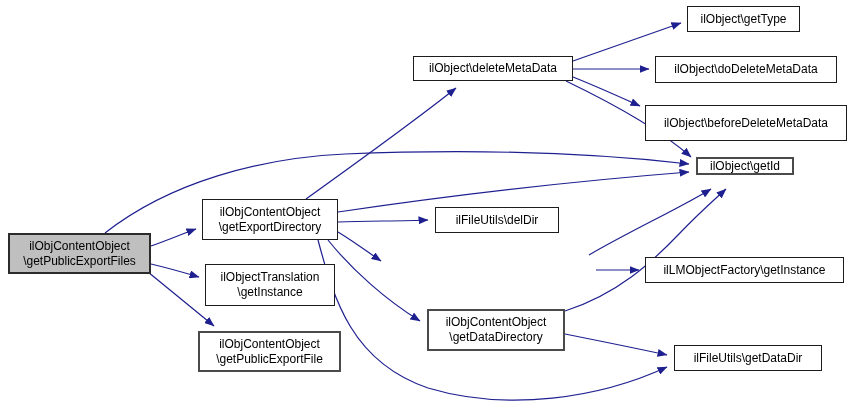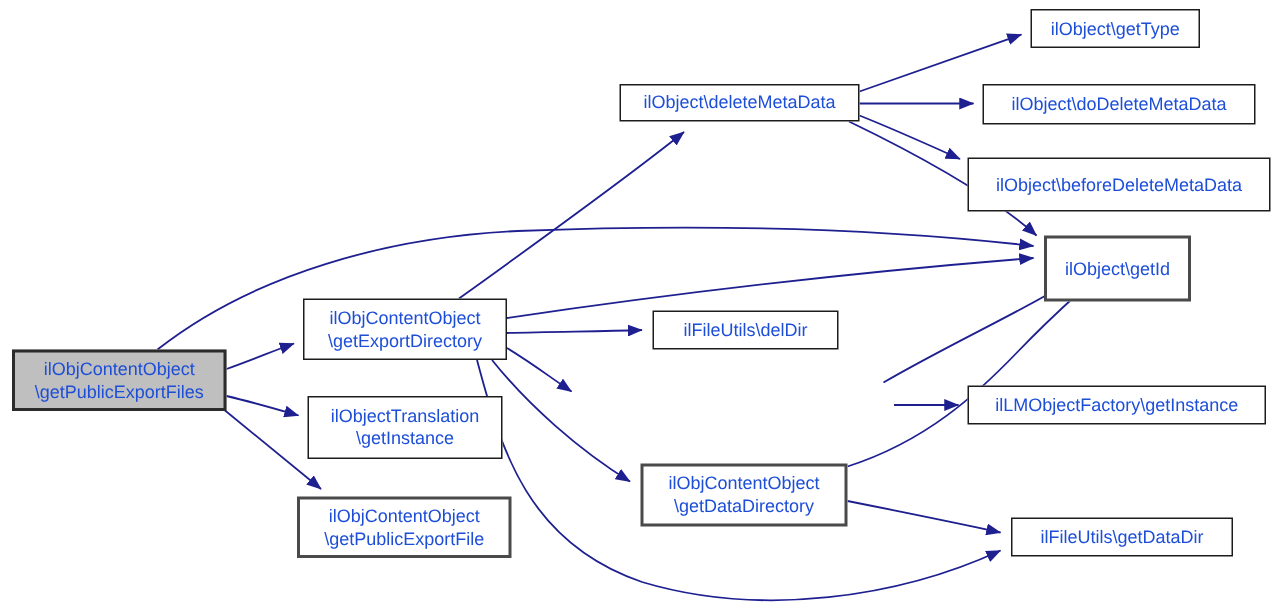--- a/index.html
+++ b/index.html
@@ -30,21 +30,21 @@
   .node {
     position: absolute;
     box-sizing: border-box;
     display: flex;
     align-items: center;
     justify-content: center;
     text-align: center;
     white-space: pre-line;
     font-size: 12px;
     line-height: 1.25;
-    color: #1d4ed8;
+    color: #000000;
     background: var(--node-fill, #ffffff);
     border: 1px solid #1c1c1c;
     cursor: pointer;
     padding: 1px 3px;
   }
   .node.main {
     background: var(--main-node-fill, #bfbfbf);
     border: 2px solid #2b2b2b;
     cursor: default;
   }
@@ -96,21 +96,21 @@
 \getPublicExportFile</div>
 
   <div class="node" style="left:413px; top:56px; width:160px; height:25px;">ilObject\deleteMetaData</div>
 
   <div class="node" style="left:687px; top:6px; width:113px; height:26px;">ilObject\getType</div>
 
   <div class="node" style="left:655px; top:56px; width:182px; height:27px;">ilObject\doDeleteMetaData</div>
 
   <div class="node" style="left:645px; top:105px; width:202px; height:36px;">ilObject\beforeDeleteMetaData</div>
 
-  <div class="node thick" style="left:696px; top:157px; width:98px; height:44px;">ilObject\getId</div>
+  <div class="node thick" style="left:696px; top:157px; width:98px; height:18px;">ilObject\getId</div>
 
   <div class="node" style="left:435px; top:207px; width:124px; height:26px;">ilFileUtils\delDir</div>
 
 
   <div class="node" style="left:645px; top:257px; width:199px; height:26px;">ilLMObjectFactory\getInstance</div>
 
   <div class="node thick" style="left:427px; top:309px; width:138px; height:42px;">ilObjContentObject
 \getDataDirectory</div>
 
   <div class="node" style="left:674px; top:345px; width:148px; height:26px;">ilFileUtils\getDataDir</div>

